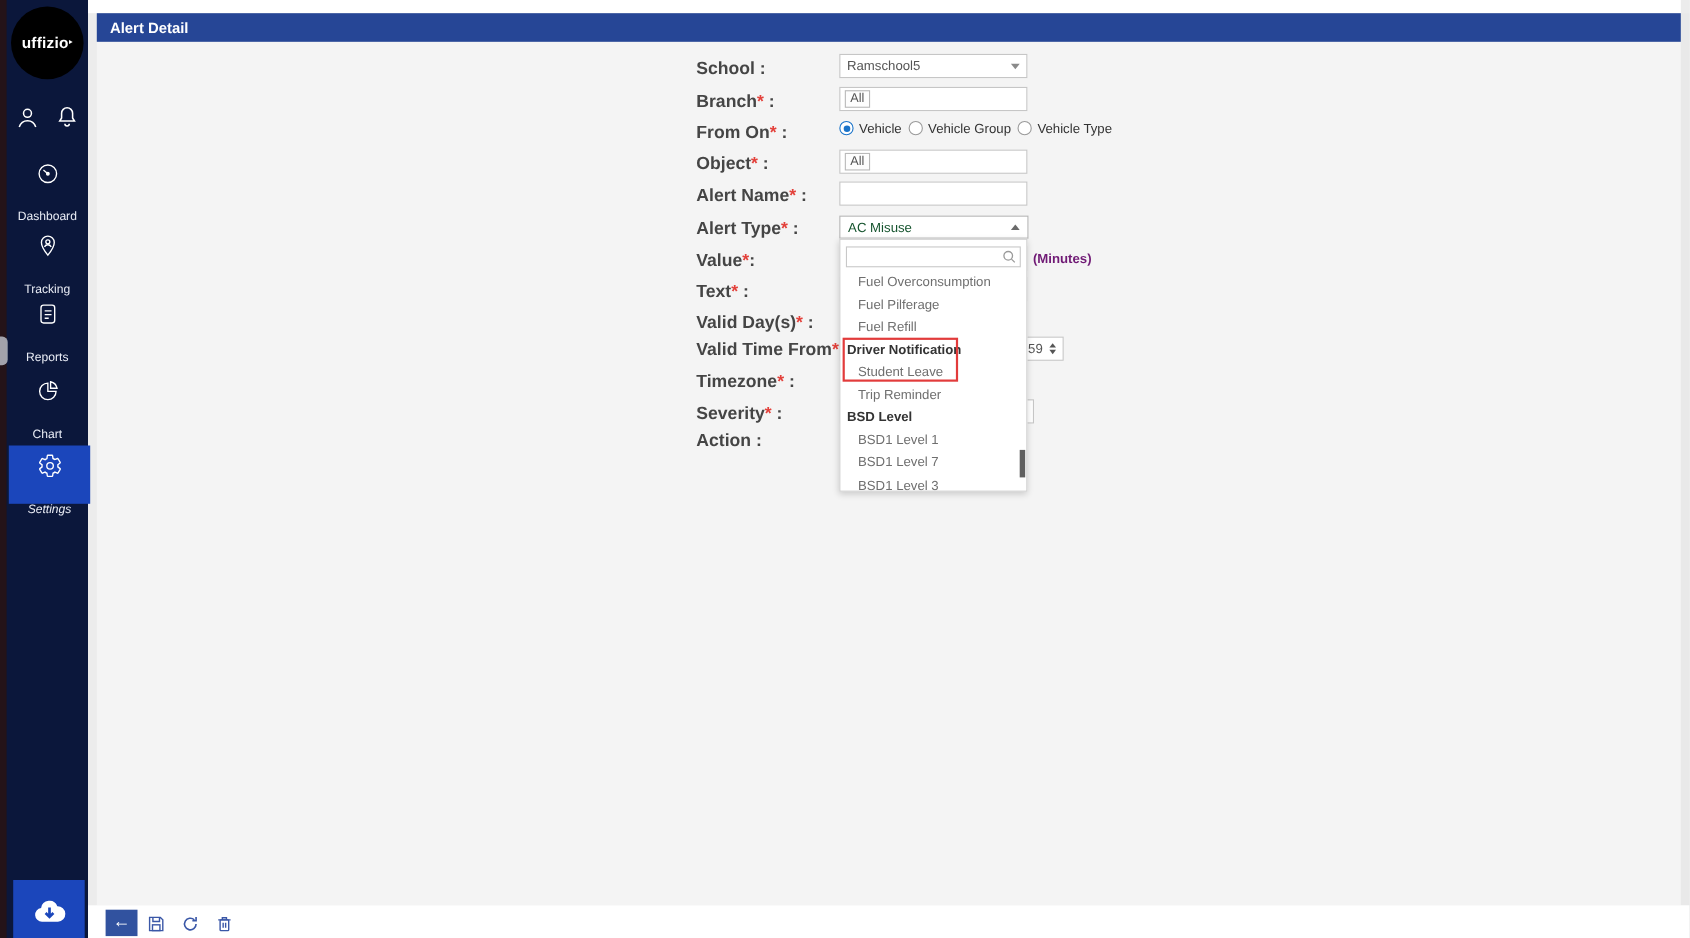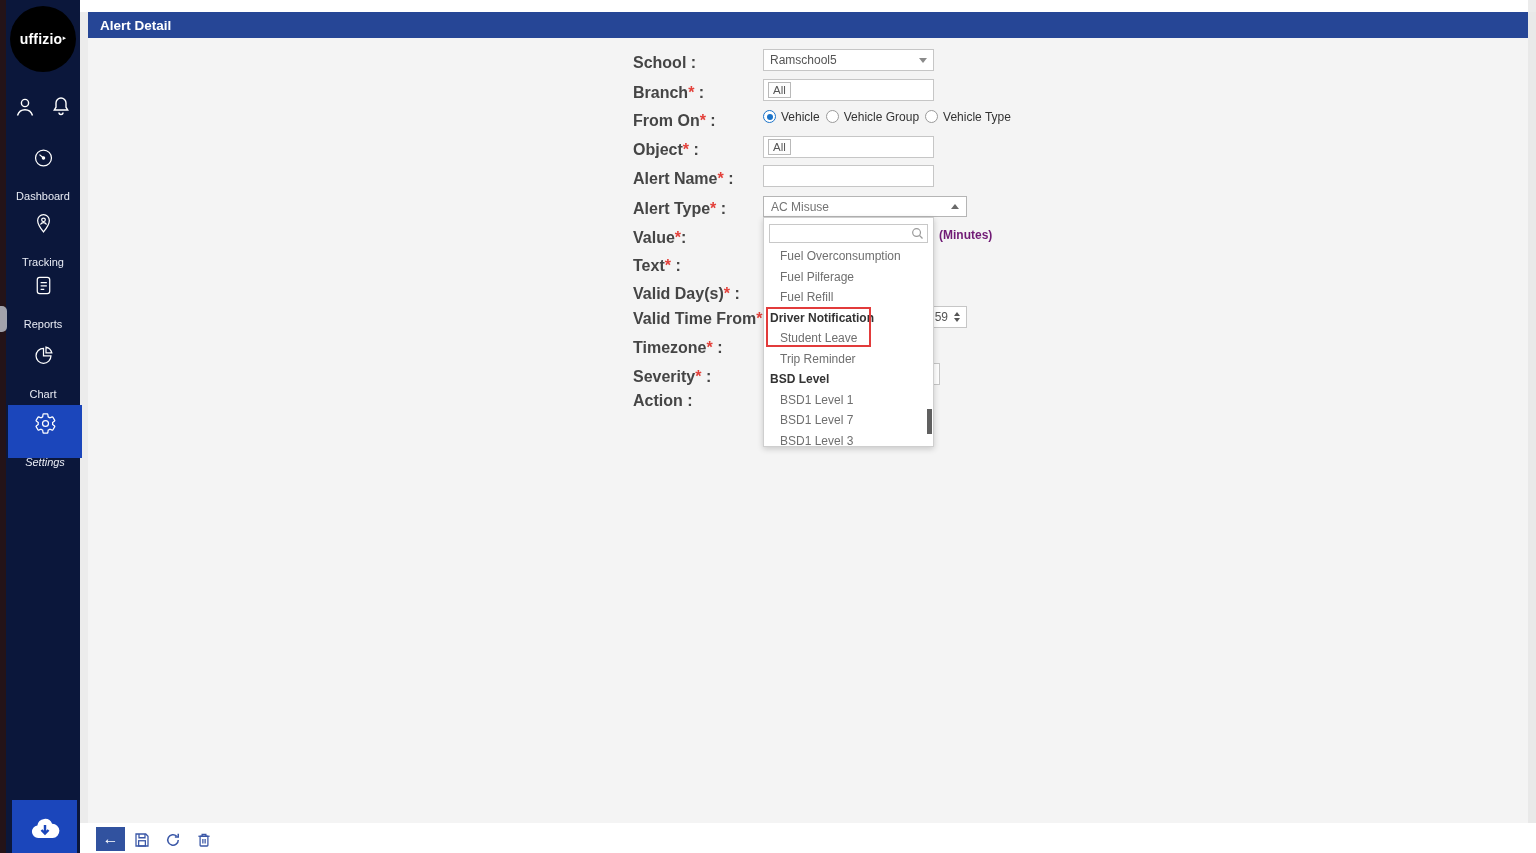--- a/index.html
+++ b/index.html
@@ -49,22 +49,22 @@
   .radio.sel::after { content:""; position:absolute; left:2.5px; top:2.5px; width:6px; height:6px;
                       border-radius:50%; background:#1a73c9; }
   #based-on-row { left:763px; top:110px; font-size:12px; color:#333; z-index:1; display:flex; align-items:center; gap:6px; }
   #minutes-hint { left:939px; top:228px; font-size:12px; font-weight:600; color:#701a75; z-index:1; }
   .spinner { margin-left:auto; display:flex; flex-direction:column; gap:2px; }
   .spinner i { display:block; width:0; height:0; border-left:3.5px solid transparent; border-right:3.5px solid transparent; }
   .spinner .up { border-bottom:4px solid #555; }
   .spinner .dn { border-top:4px solid #555; }
 
   
-  #alert-type-select { left:763px; top:196px; width:204px; height:21px; z-index:10; border:1px solid #b5b5b5;
-                       background:#fff; display:flex; align-items:center; padding:0 7px; font-size:12px; color:#737373; cursor:pointer; }
+  #alert-type-select { left:763px; top:196px; width:172px; height:21px; z-index:10; border:1px solid #b5b5b5;
+                       background:#fff; display:flex; align-items:center; padding:0 7px; font-size:12px; color:#14532d; cursor:pointer; }
   #alert-type-panel { left:763px; top:217px; width:171px; height:230px; background:#fff; border:1px solid #cfcfcf;
                       box-shadow:0 2px 6px rgba(0,0,0,.18); z-index:10; overflow:hidden;padding-left:16px; }
   #type-search { position:absolute; left:5px; top:6px; width:159px; height:19px; border:1px solid #c8c8c8;
                  background:#fff; font-size:12px; padding:0 20px 0 5px; outline:none; font-family:"Liberation Sans",sans-serif; }
   #type-search-icon { position:absolute; right:9px; top:9px; }
   #type-list { position:absolute; left:0; top:28px; width:171px; }
   .opt { height:20.5px; display:flex; align-items:center; padding-left:16px; font-size:12px; color:#6f6f6f; cursor:pointer; white-space:nowrap; }
   .opt.group { padding-left:6px; color:#333; font-weight:700; }
   #panel-scroll-thumb { position:absolute; left:163px; top:191px; width:5px; height:25px; background:#606060; }
   #highlight-rect { left:766px; top:307px; width:105px; height:40px; border:2px solid #e23b3b; z-index:12; pointer-events:none; }

